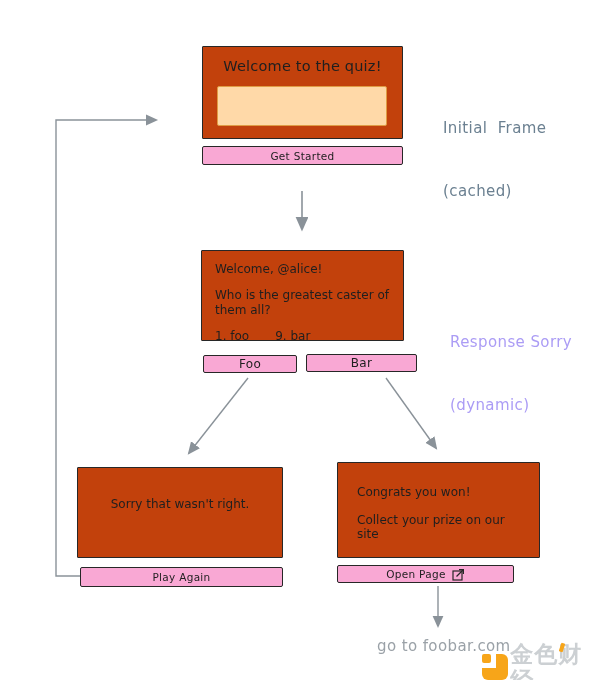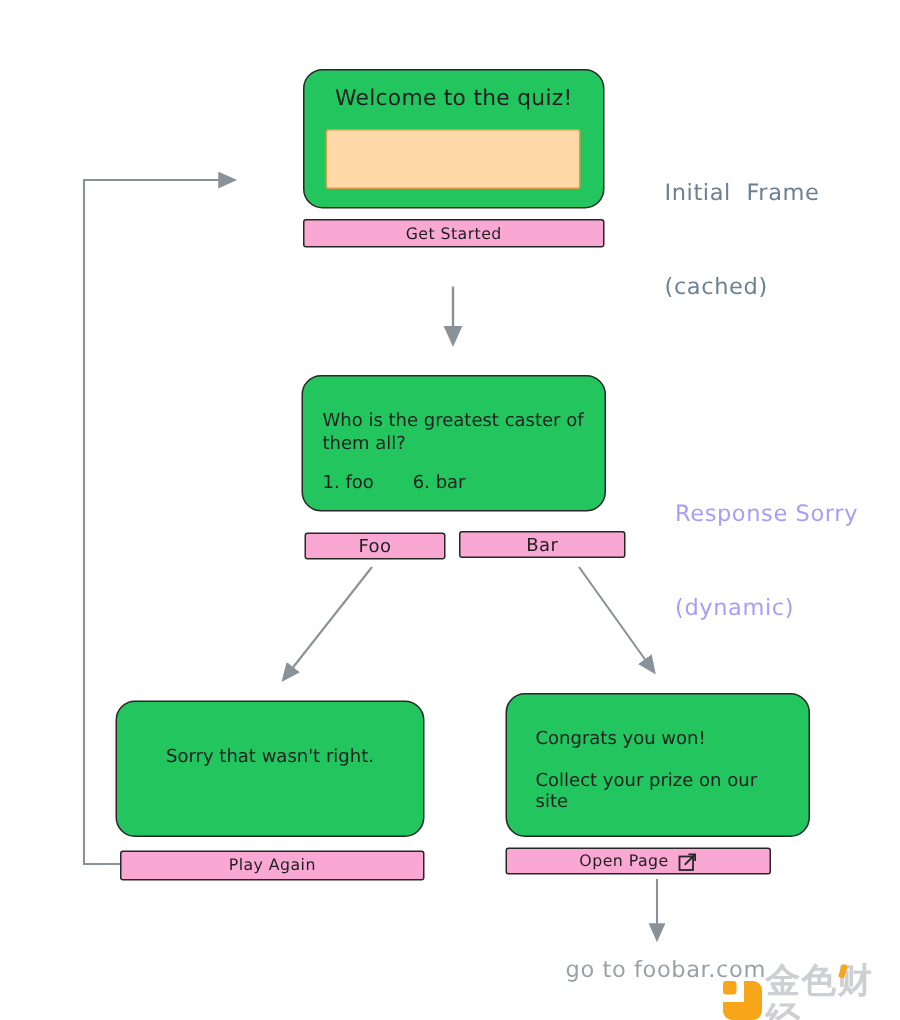--- a/index.html
+++ b/index.html
@@ -1,22 +1,22 @@
 <!DOCTYPE html>
 <html><head>
 <meta charset="utf-8">
 <style>
   html,body{margin:0;padding:0;}
   body{
     width:600px;height:680px;position:relative;background:#ffffff;
     font-family:"DejaVu Sans", sans-serif;color:#1f1f1f;overflow:hidden;
   }
   .frame{
-    position:absolute;background:#22c55e;border:1.6px solid #272727;
-    border-radius:13px;box-sizing:border-box;
+    position:absolute;background:#c2410c;border:1.6px solid #272727;
+    border-radius:1px;box-sizing:border-box;
   }
   .btn{
     position:absolute;background:#f9a8d4;border:1.5px solid #272727;
     border-radius:2px;box-sizing:border-box;display:flex;align-items:center;
     justify-content:center;gap:6px;font-size:10.5px;letter-spacing:.3px;
     cursor:pointer;
   }
   .btn-sm{font-size:12px;}
   #initial-frame .frame-title{
     text-align:center;margin-top:11px;font-size:14.5px;letter-spacing:.2px;
@@ -92,27 +92,28 @@
 <div id="label-initial" class="side-label" style="color:#6b8091;">
   <div>Initial  Frame</div>
   <div>(cached)</div>
 </div>
 <div id="label-response" class="side-label" style="color:#ab9cf5;">
   <div>Response Sorry</div>
   <div>(dynamic)</div>
 </div>
 
 <div id="question-frame" class="frame" style="left:201px;top:250px;width:203px;height:91px;">
+  <p class="q-line">Welcome, @alice!</p>
   <div class="gap"></div>
   <p class="q-line">Who is the greatest caster of</p>
   <p class="q-line">them all?</p>
   <div class="gap"></div>
   <div class="options">
     <span class="opt1">1. foo</span>
-    <span class="opt2">6. bar</span>
+    <span class="opt2">9. bar</span>
   </div>
 </div>
 <div class="btn btn-sm" style="left:203px;top:355px;width:94px;height:18px;">
   <span>Foo</span>
 </div>
 <div class="btn btn-sm" style="left:306px;top:354px;width:111px;height:18px;">
   <span>Bar</span>
 </div>
 
 <div id="wrong-frame" class="frame" style="left:77px;top:467px;width:206px;height:91px;">

